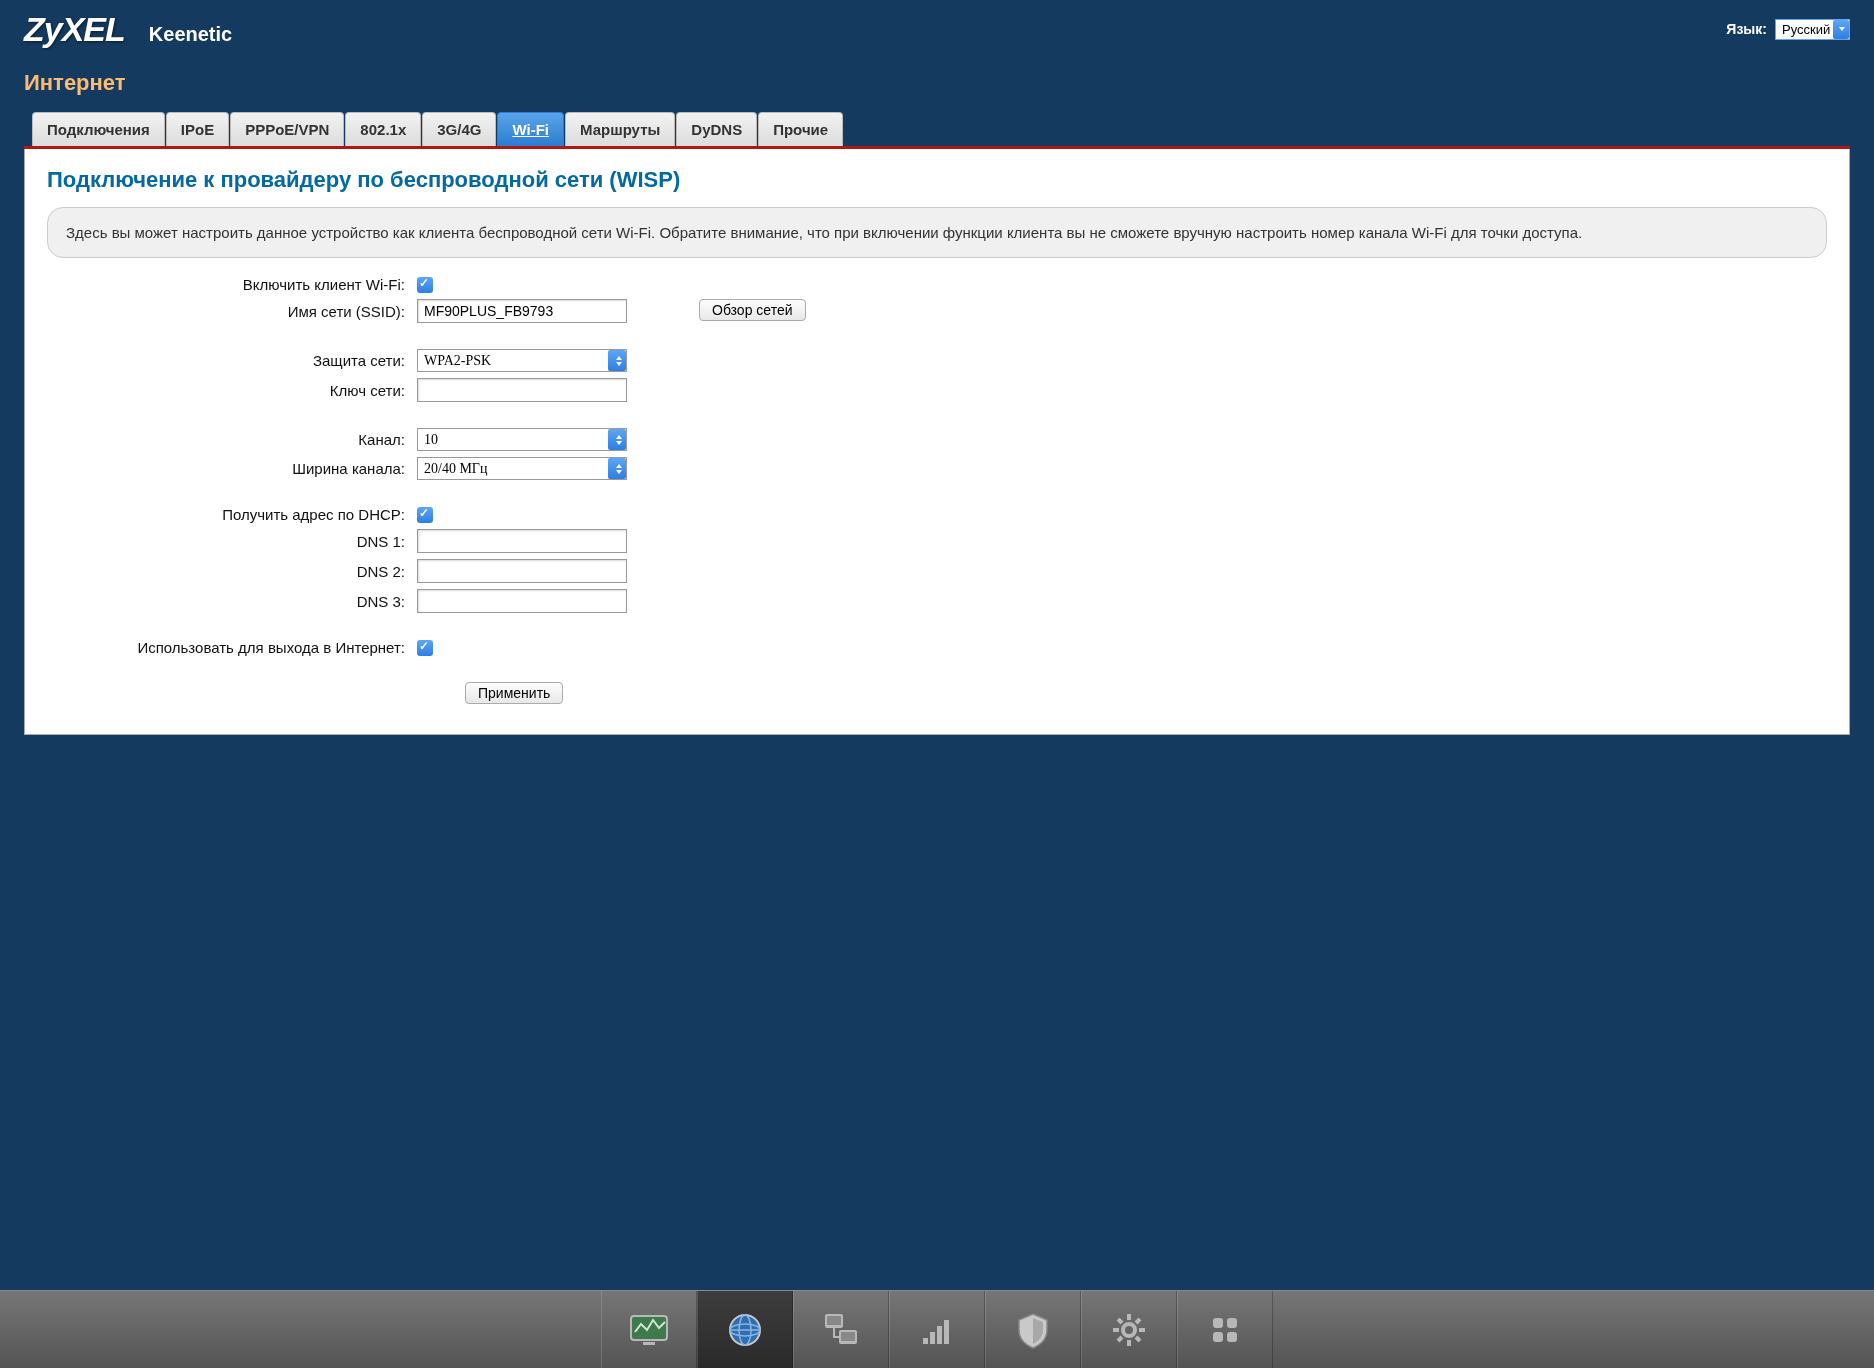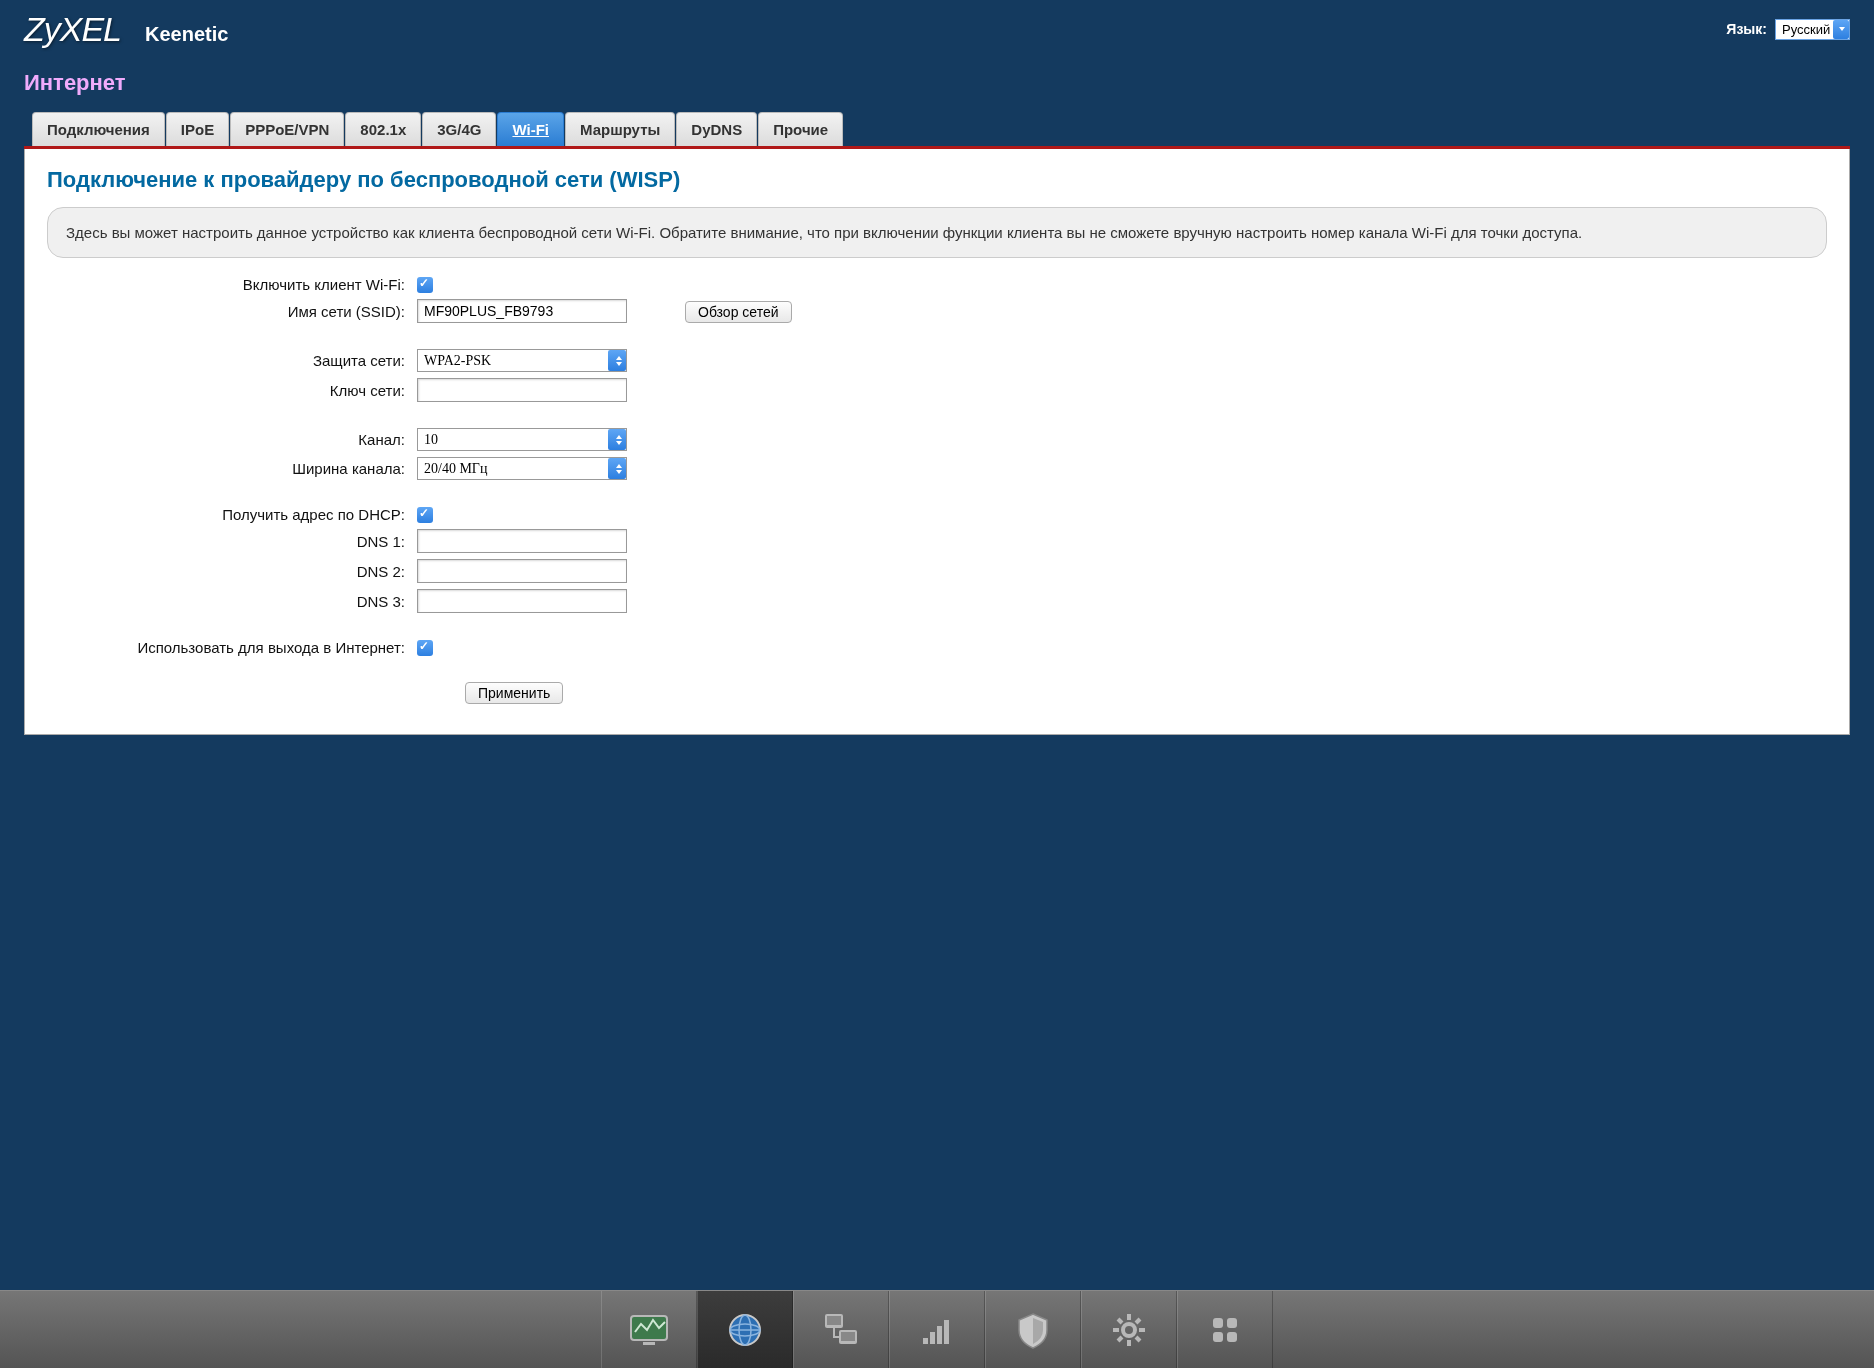--- a/index.html
+++ b/index.html
@@ -14,21 +14,21 @@
   display: flex;
   align-items: center;
   justify-content: space-between;
   padding: 8px 24px 0 24px;
   height: 50px;
 }
 .brand { display: flex; align-items: baseline; gap: 24px; }
 .logo {
   color: #fff;
   font-size: 34px;
-  font-weight: normal;
+  font-weight: bold;
   font-style: italic;
   letter-spacing: -1px;
   text-shadow: 1px 1px 3px rgba(0,0,0,0.5);
 }
 .model {
   color: #fff;
   font-size: 20px;
   font-weight: bold;
 }
 .lang-block {
@@ -61,21 +61,21 @@
   position: absolute;
   right: 5px; top: 50%;
   transform: translateY(-50%);
   border-left: 3px solid transparent;
   border-right: 3px solid transparent;
   border-top: 4px solid #fff;
   z-index: 2;
   pointer-events: none;
 }
 .section-title {
-  color: #f0abfc;
+  color: #fdba74;
   font-size: 22px;
   font-weight: bold;
   padding: 20px 24px 16px 24px;
 }
 .tabs {
   display: flex;
   padding: 0 32px;
   gap: 1px;
 }
 .tab {
@@ -130,21 +130,21 @@
   grid-template-columns: 370px auto;
   row-gap: 6px;
   align-items: center;
 }
 .form-label {
   text-align: right;
   padding-right: 12px;
   font-size: 15px;
   color: #111;
 }
-.form-field { display: flex; align-items: flex-end; gap: 10px; }
+.form-field { display: flex; align-items: flex-start; gap: 24px; }
 .text-input {
   width: 210px;
   border: 1px solid #999;
   background: #fff;
   font-size: 14px;
   padding: 3px 6px;
   box-shadow: inset 1px 1px 2px rgba(0,0,0,0.15);
 }
 .select-wrap {
   position: relative;

